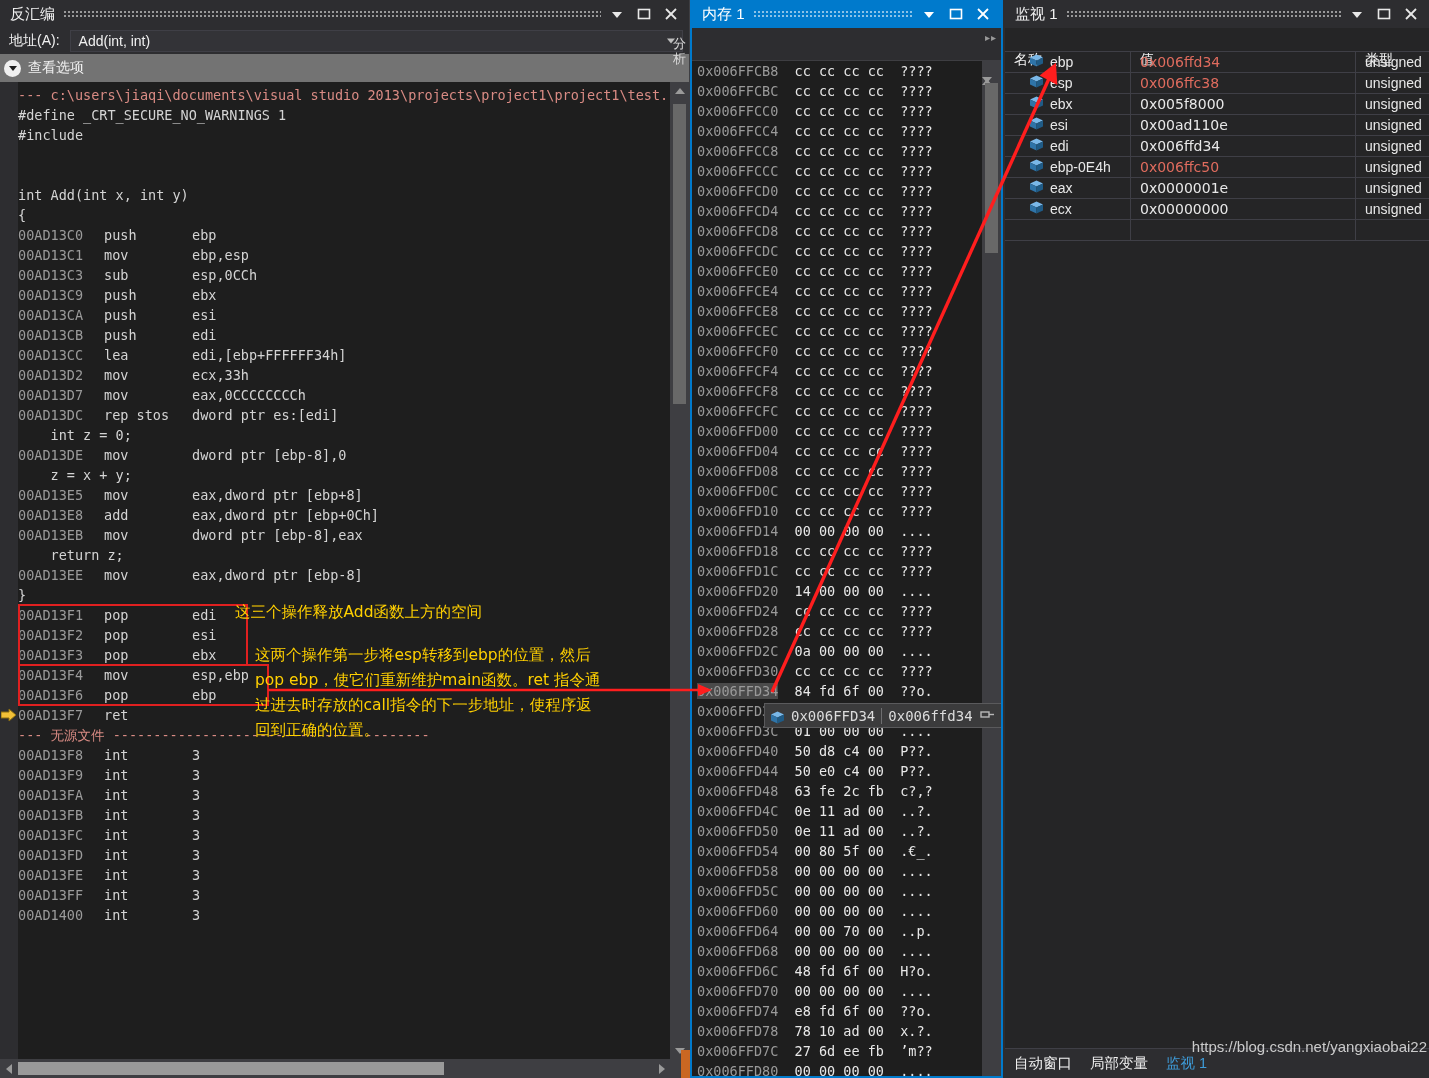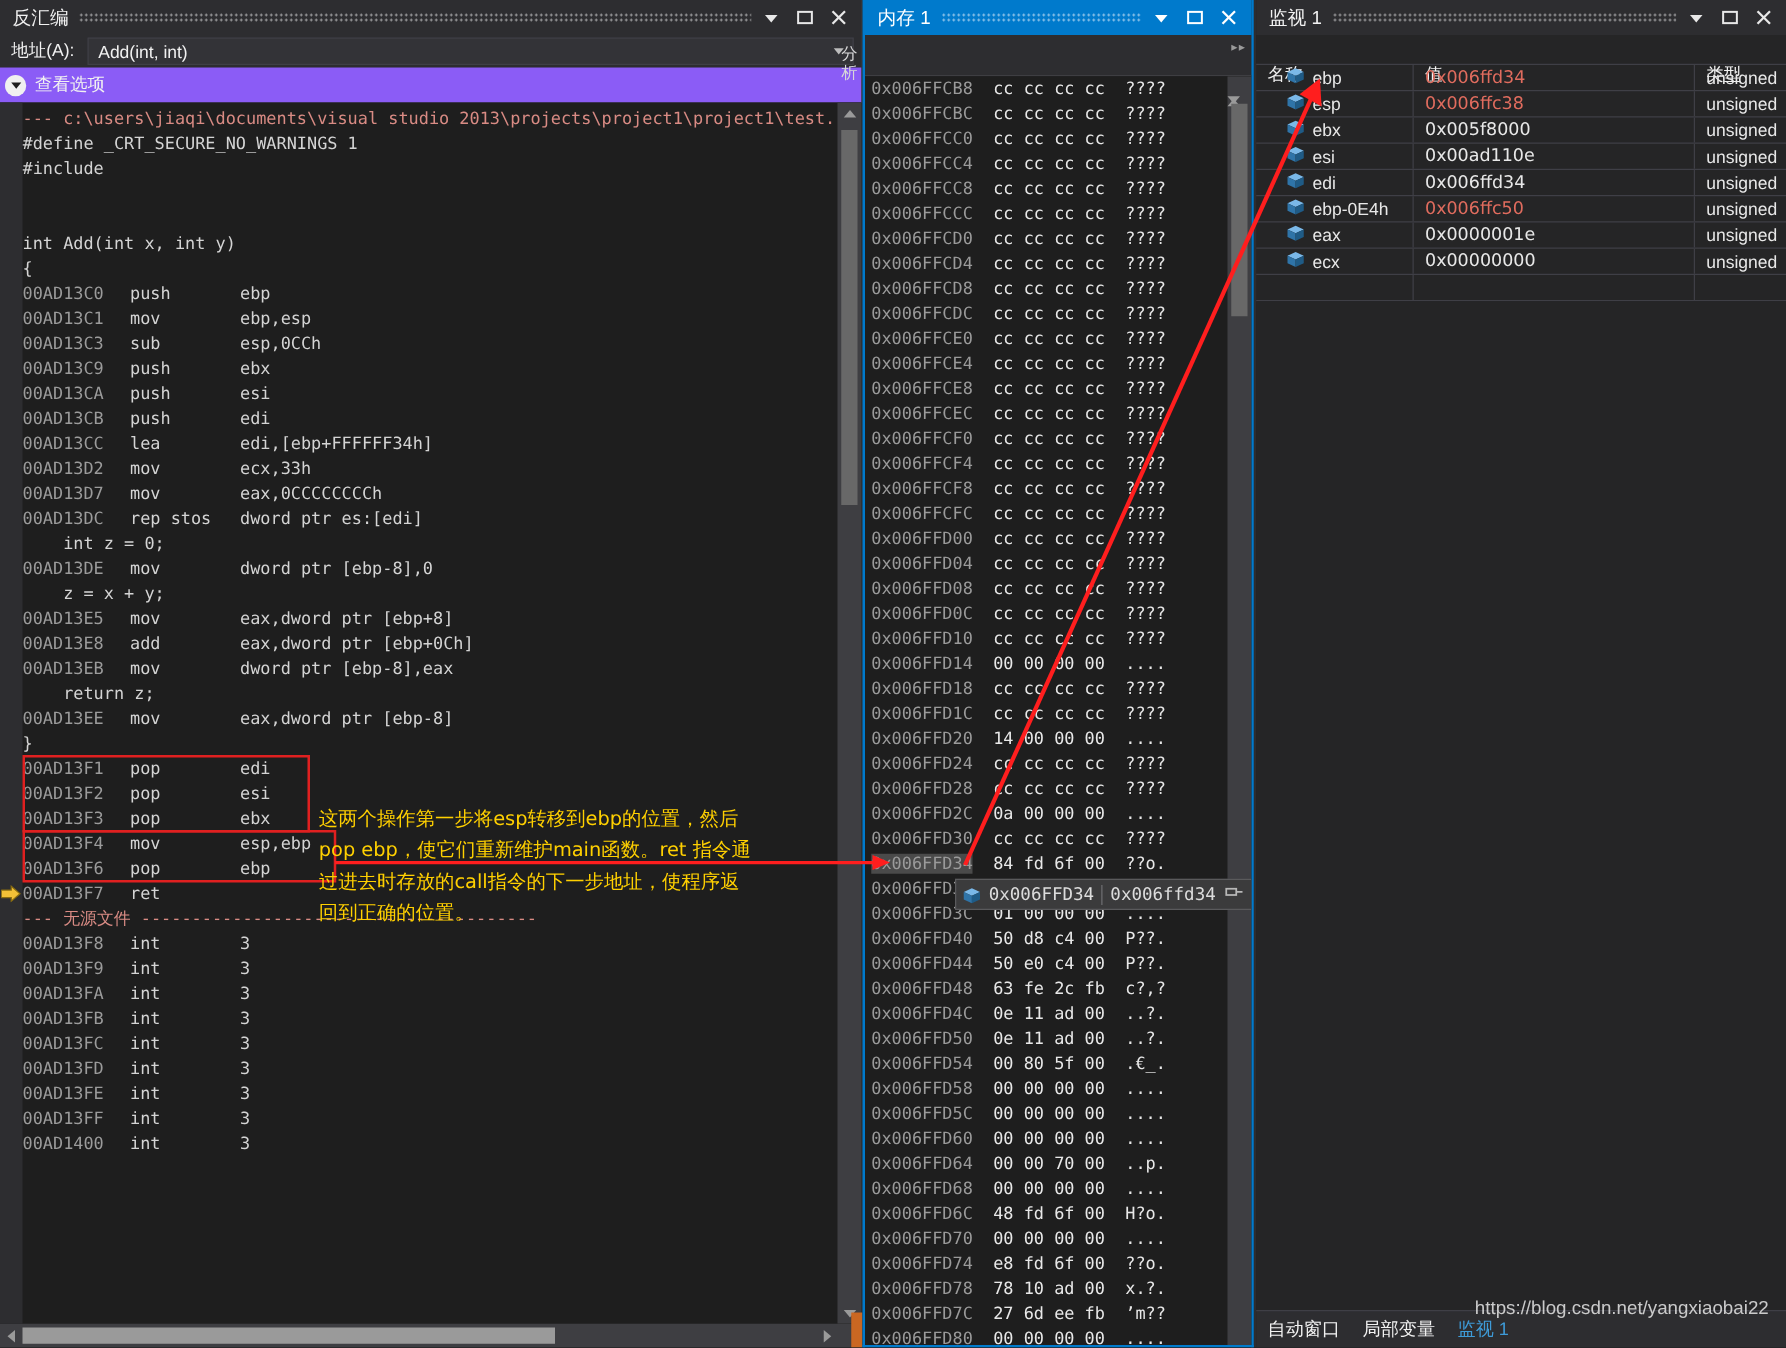--- a/index.html
+++ b/index.html
@@ -44,21 +44,21 @@
     display:flex; align-items:center; padding-left:8px;
     font-size:14px; color:#f1f1f1; position:relative;
   }
   .addr-combo .caret {
     position:absolute; right:7px; top:50%; transform:translateY(-50%);
     width:0;height:0;border-left:4px solid transparent;border-right:4px solid transparent;
     border-top:5px solid #bdbdbd;
   }
   .view-opts {
     height:28px; display:flex; align-items:center; gap:7px;
-    padding-left:4px; background:#8b5cf6;
+    padding-left:4px; background:#737373;
   }
   .chev-circle {
     width:17px;height:17px;border-radius:50%;background:#f0f0f0;
     display:flex;align-items:center;justify-content:center;
   }
   .chev-circle .c {
     width:0;height:0;border-left:4px solid transparent;border-right:4px solid transparent;
     border-top:5px solid #1e1e1e; margin-top:1px;
   }
   .view-opts .txt { font-size:14px; color:#f1f1f1; }
@@ -182,21 +182,21 @@
   .wtabs {
     position:absolute; left:1005px; bottom:0; width:424px; height:30px;
     background:#2d2d30; display:flex; align-items:center; gap:0;
     border-top:1px solid #3f3f46;
   }
   .wtab { font-size:14.5px; color:#f1f1f1; padding:0 9px; height:30px;
           display:flex; align-items:center; cursor:pointer; }
   .wtab.sel { color:#3e9bd8; }
 
   .watermark {
-    position:absolute; right:14px; bottom:23px;
+    position:absolute; right:2px; bottom:23px;
     font-size:15px; color:#d8d8d8; opacity:.92;
     font-family:"Liberation Sans", sans-serif; white-space:nowrap;
   }
 
   
   #overlay { position:absolute; inset:0; pointer-events:none; z-index:40; }
 
   
   .tab-sliver {
     position:absolute; left:673px; top:36px; width:17px; height:52px;
@@ -305,20 +305,21 @@
             <div class="cl"><span class="c-addr col-a">00AD13FD</span><span class="c-mn col-m">int</span><span class="c-op">3</span></div>
             <div class="cl"><span class="c-addr col-a">00AD13FE</span><span class="c-mn col-m">int</span><span class="c-op">3</span></div>
             <div class="cl"><span class="c-addr col-a">00AD13FF</span><span class="c-mn col-m">int</span><span class="c-op">3</span></div>
             <div class="cl"><span class="c-addr col-a">00AD1400</span><span class="c-mn col-m">int</span><span class="c-op">3</span></div>
           </div>
       </div>
 
       <div class="redbox" id="box1" style="left: 18px; top: 522px; width: 230px; height: 62px;"></div>
       <div class="redbox" id="box2" style="left: 18px; top: 582px; width: 251px; height: 42px;"></div>
 
+      <div class="anno" id="anno1" style="left: 235px; top: 518px;">这三个操作释放Add函数上方的空间</div>
       <div class="anno" id="anno2" style="left: 255px; top: 561px; width: 420px;">这两个操作第一步将esp转移到ebp的位置，然后
 pop ebp，使它们重新维护main函数。ret 指令通
 过进去时存放的call指令的下一步地址，使程序返
 回到正确的位置。</div>
 
       <div class="vsb">
         <div class="arrow-up">
             <span class="tri-u"></span>
           </div>
         <div class="thumb" style="top:22px;height:300px;"></div>

